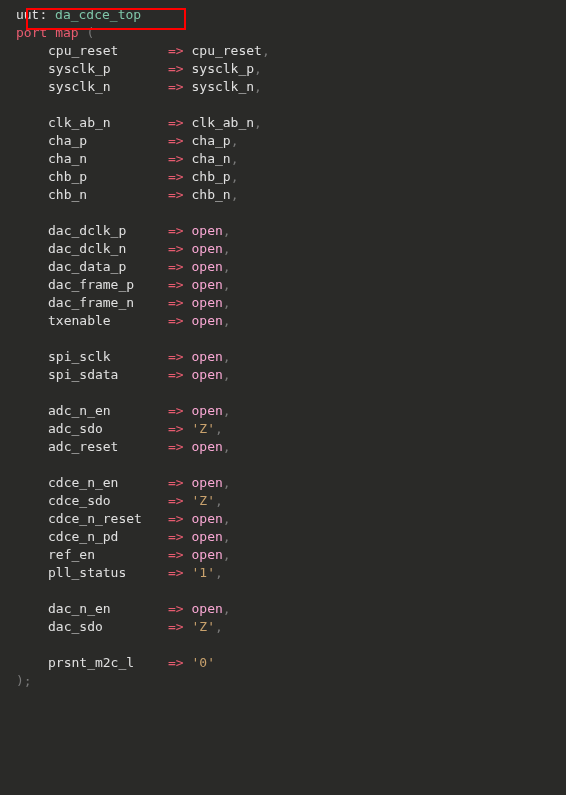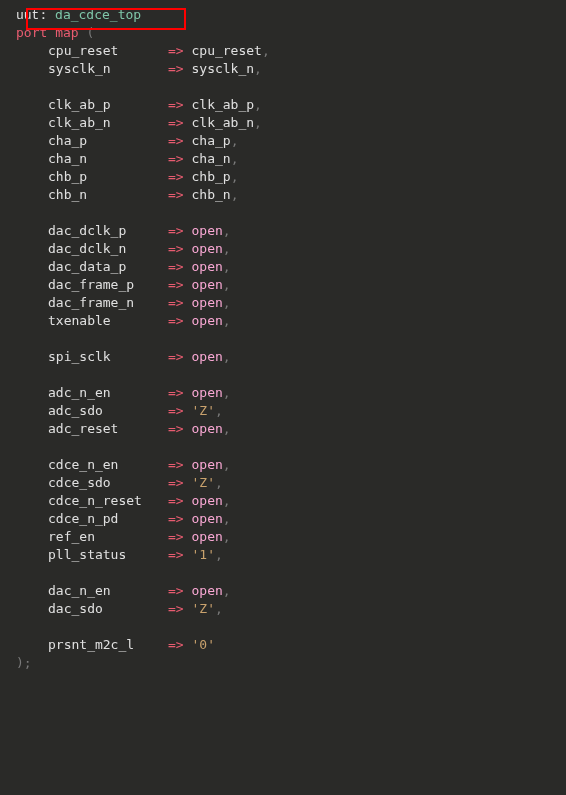--- a/index.html
+++ b/index.html
@@ -42,37 +42,38 @@
 
 <div class="container">
   <div class="highlight-box"></div>
 
   <div class="line"><span class="label">uut</span><span class="colon">:</span> <span class="typename">da_cdce_top</span></div>
 
   <div class="line"><span class="kw-red">port</span> <span class="kw-red">map</span> <span class="paren">(</span></div>
 
   <div id="mappings">
       <div class="line indent2"><span class="sig col1">cpu_reset</span><span class="arrow">=&gt;</span> <span class="sig">cpu_reset</span><span class="comma">,</span></div>
+      <div class="line indent2"><span class="sig col1">sysclk_p</span><span class="arrow">=&gt;</span> <span class="sig">sysclk_p</span><span class="comma">,</span></div>
       <div class="line indent2"><span class="sig col1">sysclk_n</span><span class="arrow">=&gt;</span> <span class="sig">sysclk_n</span><span class="comma">,</span></div>
       <div class="line"></div>
-      <div class="line indent2"><span class="sig col1">clk_ab_p</span><span class="arrow">=&gt;</span> <span class="sig">clk_ab_p</span><span class="comma">,</span></div>
       <div class="line indent2"><span class="sig col1">clk_ab_n</span><span class="arrow">=&gt;</span> <span class="sig">clk_ab_n</span><span class="comma">,</span></div>
       <div class="line indent2"><span class="sig col1">cha_p</span><span class="arrow">=&gt;</span> <span class="sig">cha_p</span><span class="comma">,</span></div>
       <div class="line indent2"><span class="sig col1">cha_n</span><span class="arrow">=&gt;</span> <span class="sig">cha_n</span><span class="comma">,</span></div>
       <div class="line indent2"><span class="sig col1">chb_p</span><span class="arrow">=&gt;</span> <span class="sig">chb_p</span><span class="comma">,</span></div>
       <div class="line indent2"><span class="sig col1">chb_n</span><span class="arrow">=&gt;</span> <span class="sig">chb_n</span><span class="comma">,</span></div>
       <div class="line"></div>
       <div class="line indent2"><span class="sig col1">dac_dclk_p</span><span class="arrow">=&gt;</span> <span class="open">open</span><span class="comma">,</span></div>
       <div class="line indent2"><span class="sig col1">dac_dclk_n</span><span class="arrow">=&gt;</span> <span class="open">open</span><span class="comma">,</span></div>
       <div class="line indent2"><span class="sig col1">dac_data_p</span><span class="arrow">=&gt;</span> <span class="open">open</span><span class="comma">,</span></div>
       <div class="line indent2"><span class="sig col1">dac_frame_p</span><span class="arrow">=&gt;</span> <span class="open">open</span><span class="comma">,</span></div>
       <div class="line indent2"><span class="sig col1">dac_frame_n</span><span class="arrow">=&gt;</span> <span class="open">open</span><span class="comma">,</span></div>
       <div class="line indent2"><span class="sig col1">txenable</span><span class="arrow">=&gt;</span> <span class="open">open</span><span class="comma">,</span></div>
       <div class="line"></div>
       <div class="line indent2"><span class="sig col1">spi_sclk</span><span class="arrow">=&gt;</span> <span class="open">open</span><span class="comma">,</span></div>
+      <div class="line indent2"><span class="sig col1">spi_sdata</span><span class="arrow">=&gt;</span> <span class="open">open</span><span class="comma">,</span></div>
       <div class="line"></div>
       <div class="line indent2"><span class="sig col1">adc_n_en</span><span class="arrow">=&gt;</span> <span class="open">open</span><span class="comma">,</span></div>
       <div class="line indent2"><span class="sig col1">adc_sdo</span><span class="arrow">=&gt;</span> <span class="char">'Z'</span><span class="comma">,</span></div>
       <div class="line indent2"><span class="sig col1">adc_reset</span><span class="arrow">=&gt;</span> <span class="open">open</span><span class="comma">,</span></div>
       <div class="line"></div>
       <div class="line indent2"><span class="sig col1">cdce_n_en</span><span class="arrow">=&gt;</span> <span class="open">open</span><span class="comma">,</span></div>
       <div class="line indent2"><span class="sig col1">cdce_sdo</span><span class="arrow">=&gt;</span> <span class="char">'Z'</span><span class="comma">,</span></div>
       <div class="line indent2"><span class="sig col1">cdce_n_reset</span><span class="arrow">=&gt;</span> <span class="open">open</span><span class="comma">,</span></div>
       <div class="line indent2"><span class="sig col1">cdce_n_pd</span><span class="arrow">=&gt;</span> <span class="open">open</span><span class="comma">,</span></div>
       <div class="line indent2"><span class="sig col1">ref_en</span><span class="arrow">=&gt;</span> <span class="open">open</span><span class="comma">,</span></div>

